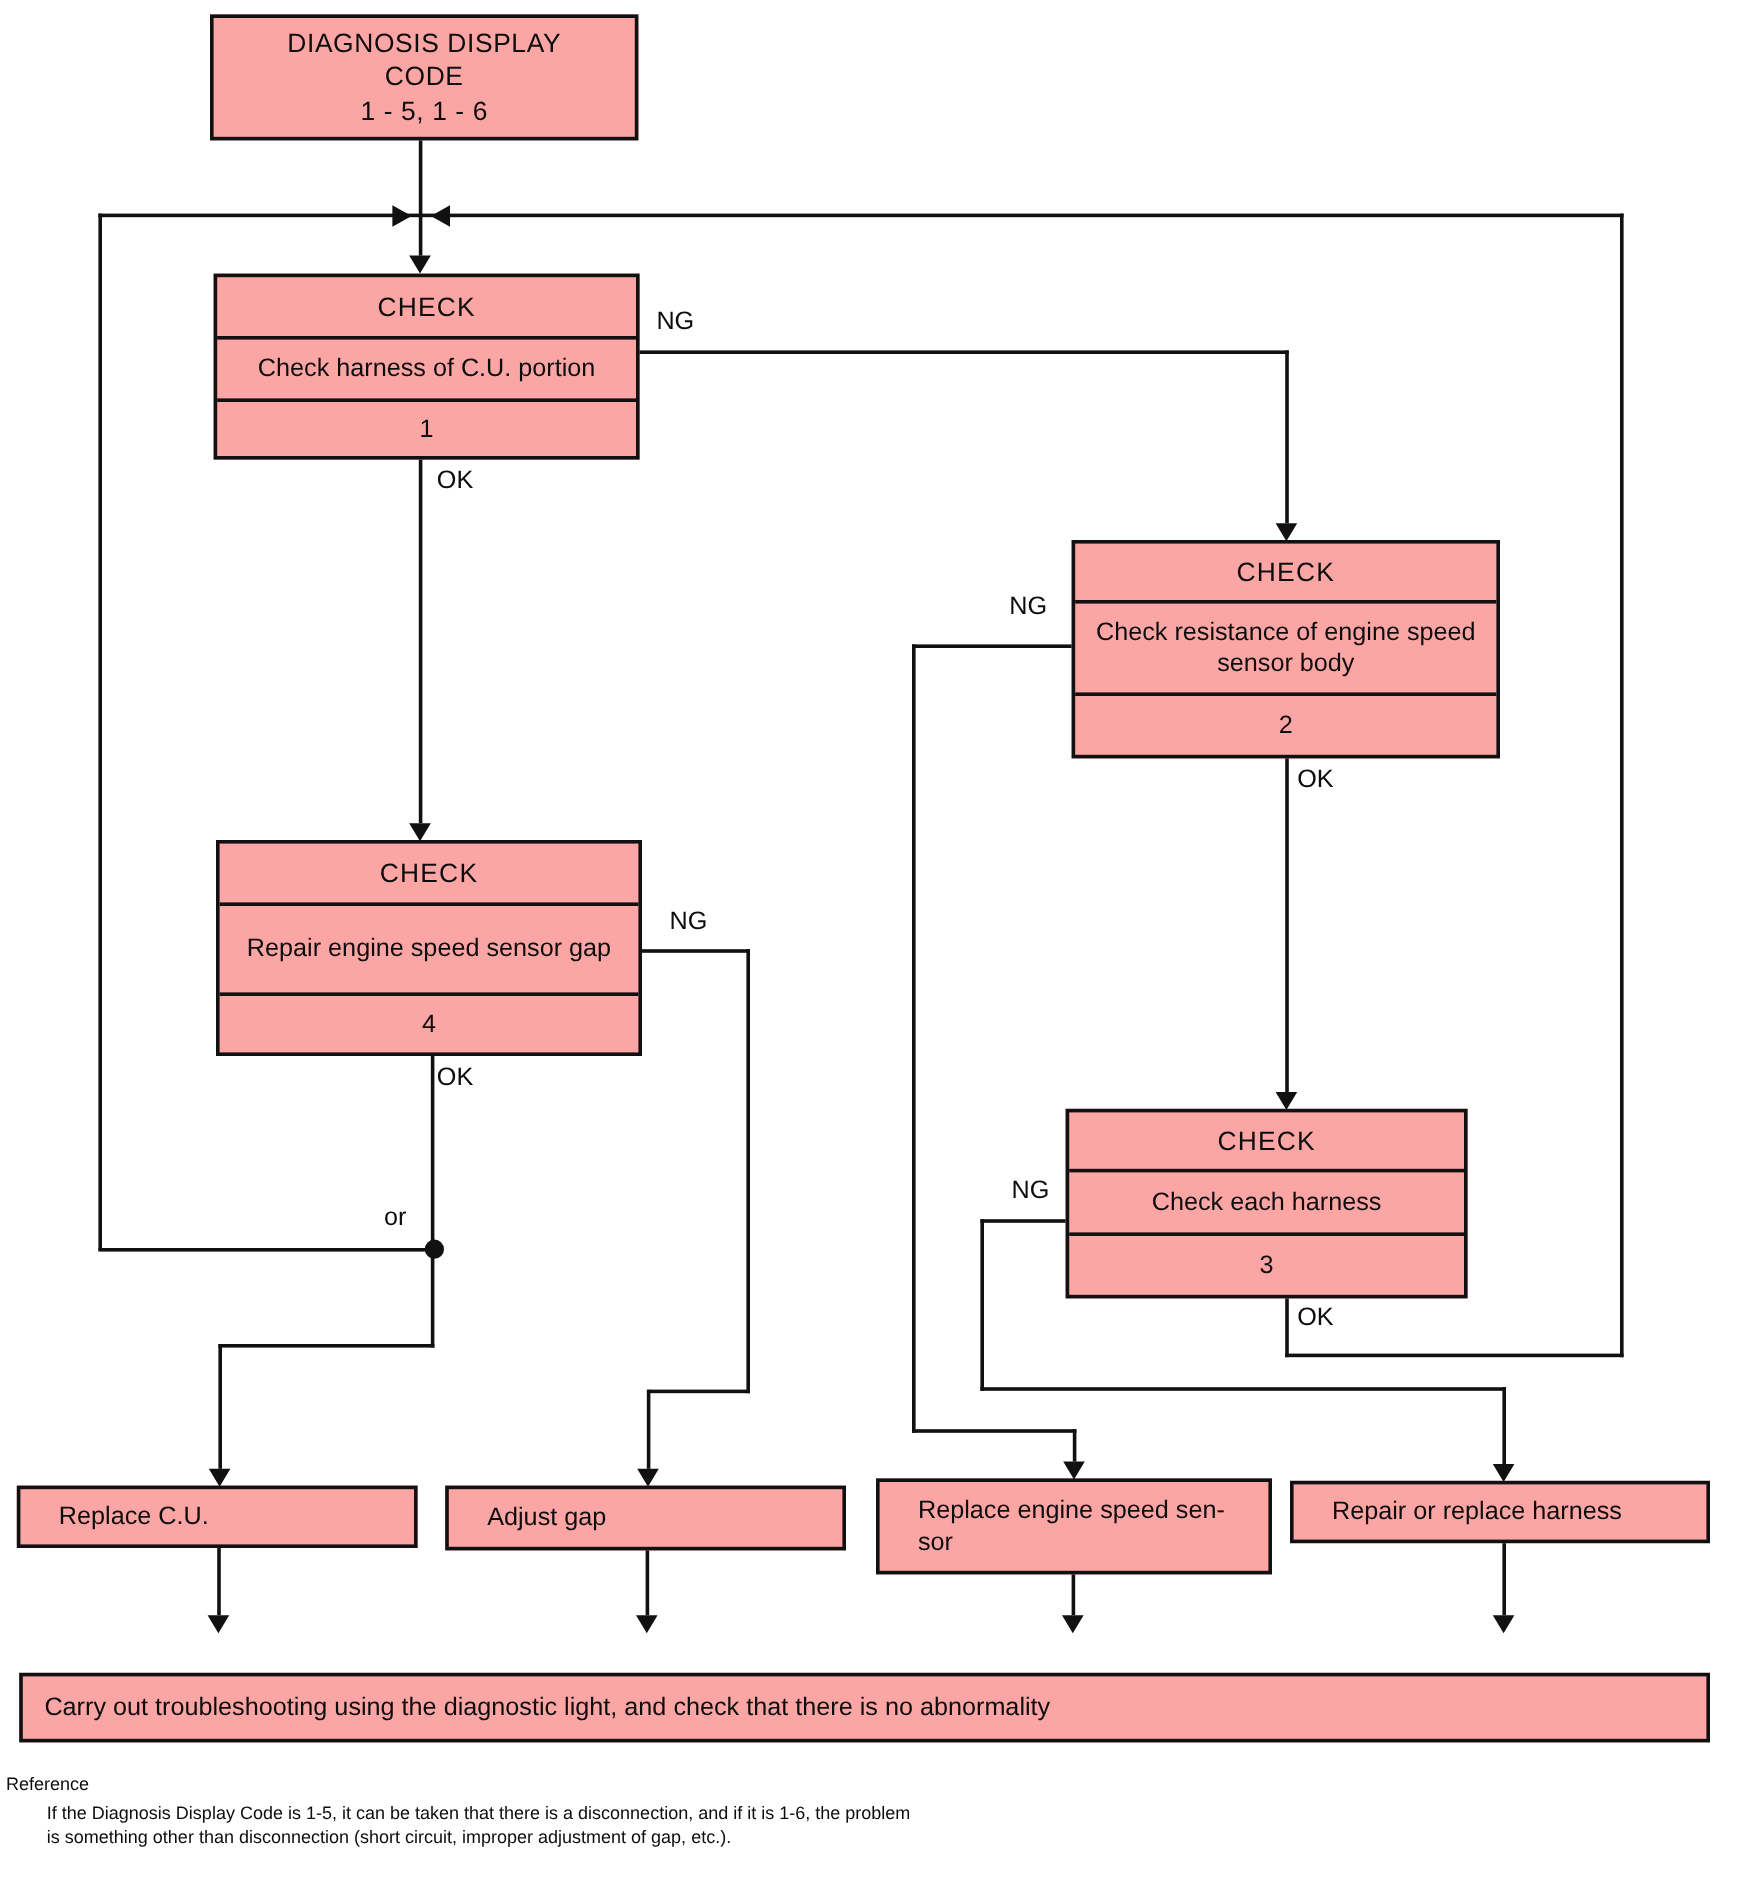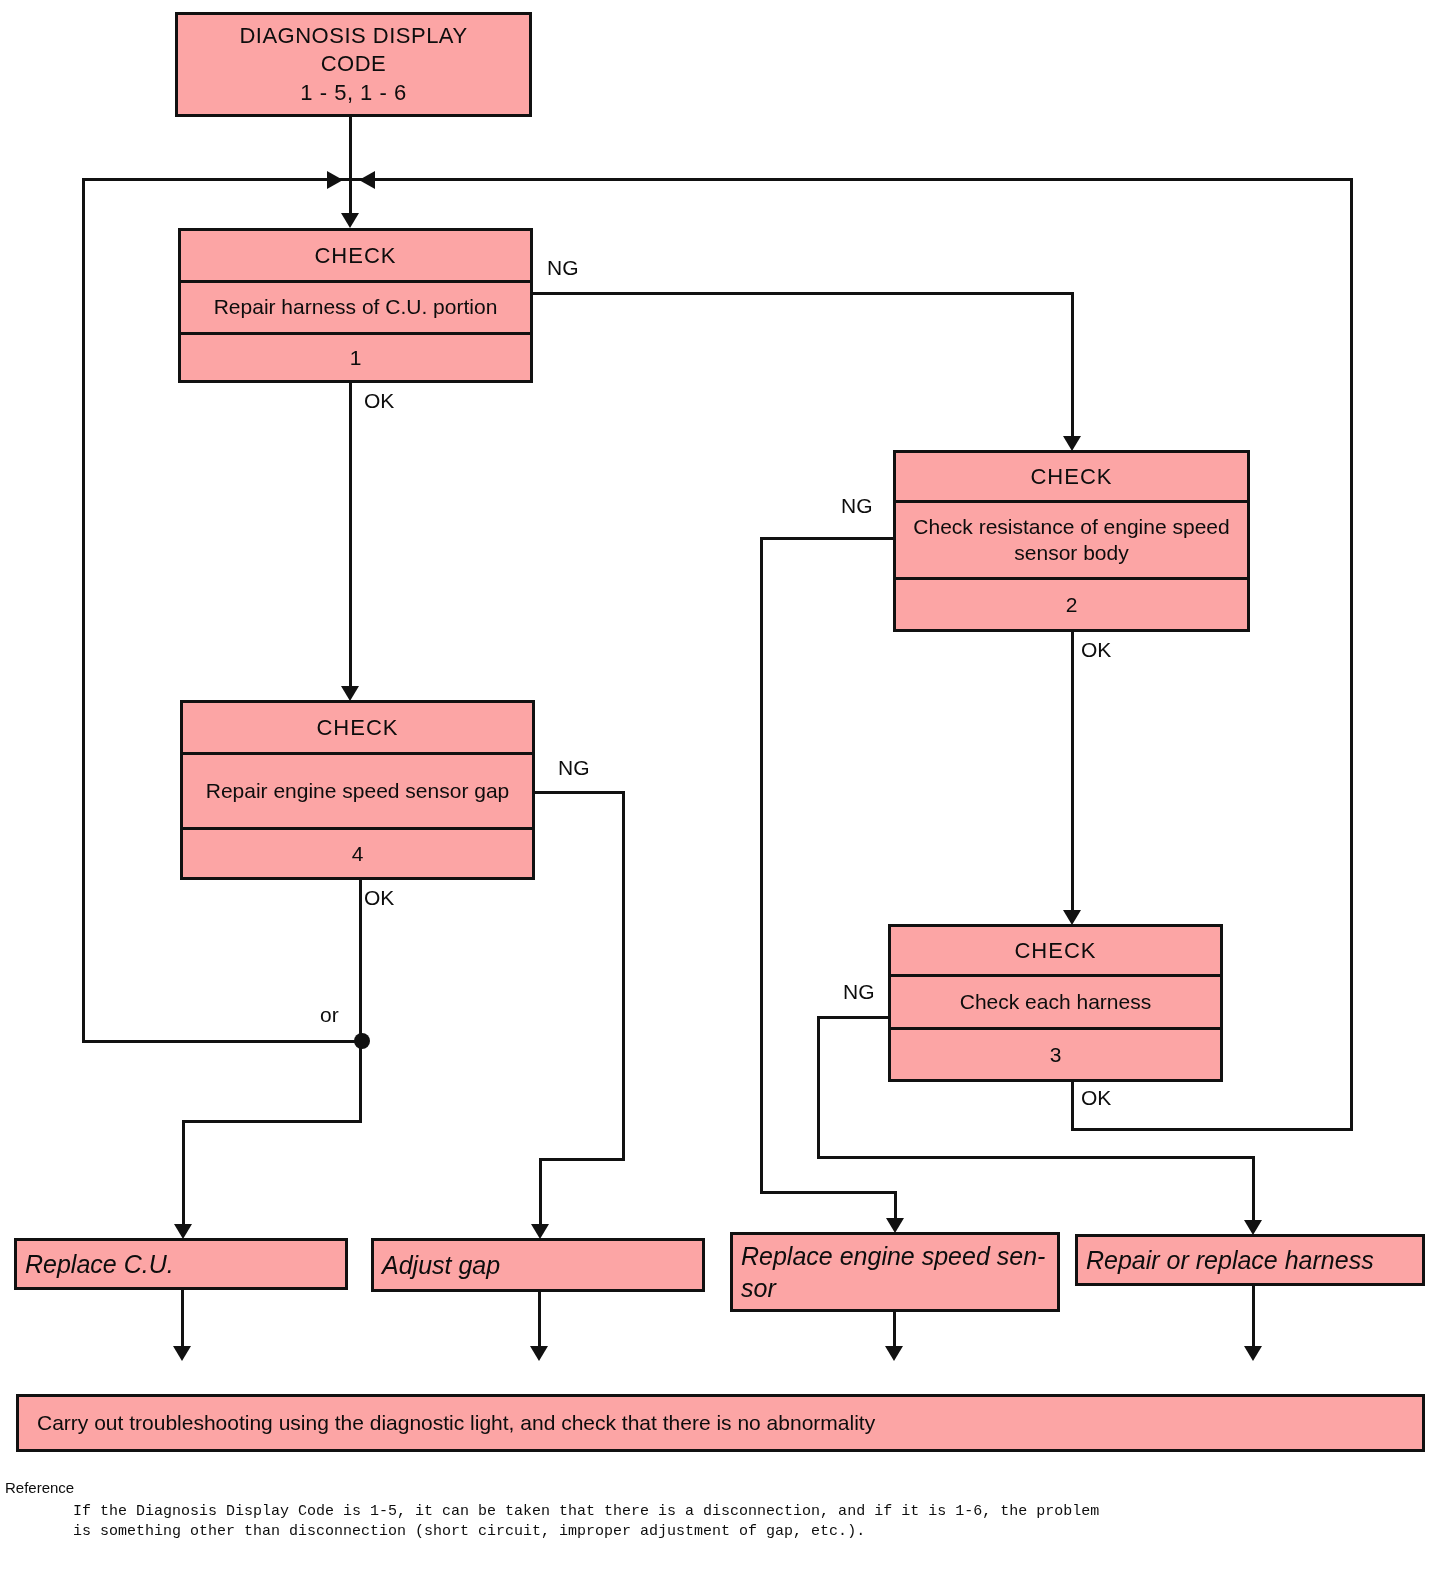--- a/index.html
+++ b/index.html
@@ -7,52 +7,52 @@
         font-family:"Liberation Sans",sans-serif;color:#0d0d0d;overflow:hidden;}
   .box{position:absolute;border:3px solid #111;background:#fca5a5;box-sizing:border-box;}
   .center-text{display:flex;align-items:center;justify-content:center;text-align:center;}
   .start{font-size:22px;line-height:1.3;letter-spacing:.5px;}
   .check{display:flex;flex-direction:column;}
   .check .t{border-bottom:3px solid #111;display:flex;align-items:center;justify-content:center;
             font-size:22px;letter-spacing:1px;}
   .check .d{flex:1;border-bottom:3px solid #111;display:flex;align-items:center;justify-content:center;
             text-align:center;font-size:21px;line-height:1.25;padding:0 14px;}
   .check .n{display:flex;align-items:center;justify-content:center;font-size:21px;}
-  .action{font-size:25px;display:flex;align-items:center;padding-left:8px;box-sizing:border-box;font-style:italic;}
+  .action{font-size:21px;display:flex;align-items:center;padding-left:32px;box-sizing:border-box;}
   .action.two-line{flex-direction:column;align-items:flex-start;justify-content:center;line-height:1.3;}
   .final-bar{font-size:21px;display:flex;align-items:center;padding-left:18px;box-sizing:border-box;}
   .ln{position:absolute;background:#111;}
   .dot{position:absolute;width:16px;height:16px;border-radius:50%;background:#111;}
   .arr-down{position:absolute;width:0;height:0;border-left:9px solid transparent;
             border-right:9px solid transparent;border-top:15px solid #111;}
   .arr-right{position:absolute;width:0;height:0;border-top:9px solid transparent;
              border-bottom:9px solid transparent;border-left:16px solid #111;}
   .arr-left{position:absolute;width:0;height:0;border-top:9px solid transparent;
             border-bottom:9px solid transparent;border-right:16px solid #111;}
   .lbl{position:absolute;font-size:21px;}
   .ref{position:absolute;left:5px;top:1478px;font-size:15px;line-height:1.32;}
   .ref .ref-title{margin:0 0 4px 0;}
-  .ref .ref-body{margin-left:68px;font-family:Liberation Mono, monospace;}
+  .ref .ref-body{margin-left:34px;}
 </style>
 </head>
 <body>
 
 <div id="page">
 
   <div class="box center-text start" style="left:175px;top:12px;width:357px;height:105px;">
     <div>
       <div>DIAGNOSIS DISPLAY</div>
       <div>CODE</div>
       <div>1 - 5, 1 - 6</div>
     </div>
   </div>
 
   <div class="box check" style="left:178px;top:228px;width:355px;height:155px;">
     <div class="t" style="height:49px;">CHECK</div>
-    <div class="d">Repair harness of C.U. portion</div>
+    <div class="d">Check harness of C.U. portion</div>
     <div class="n" style="height:45px;">1</div>
   </div>
 
   <div class="box check" style="left:893px;top:450px;width:357px;height:182px;">
     <div class="t" style="height:47px;">CHECK</div>
     <div class="d">Check resistance of engine speed sensor body</div>
     <div class="n" style="height:49px;">2</div>
   </div>
 
   <div class="box check" style="left:180px;top:700px;width:355px;height:180px;">

